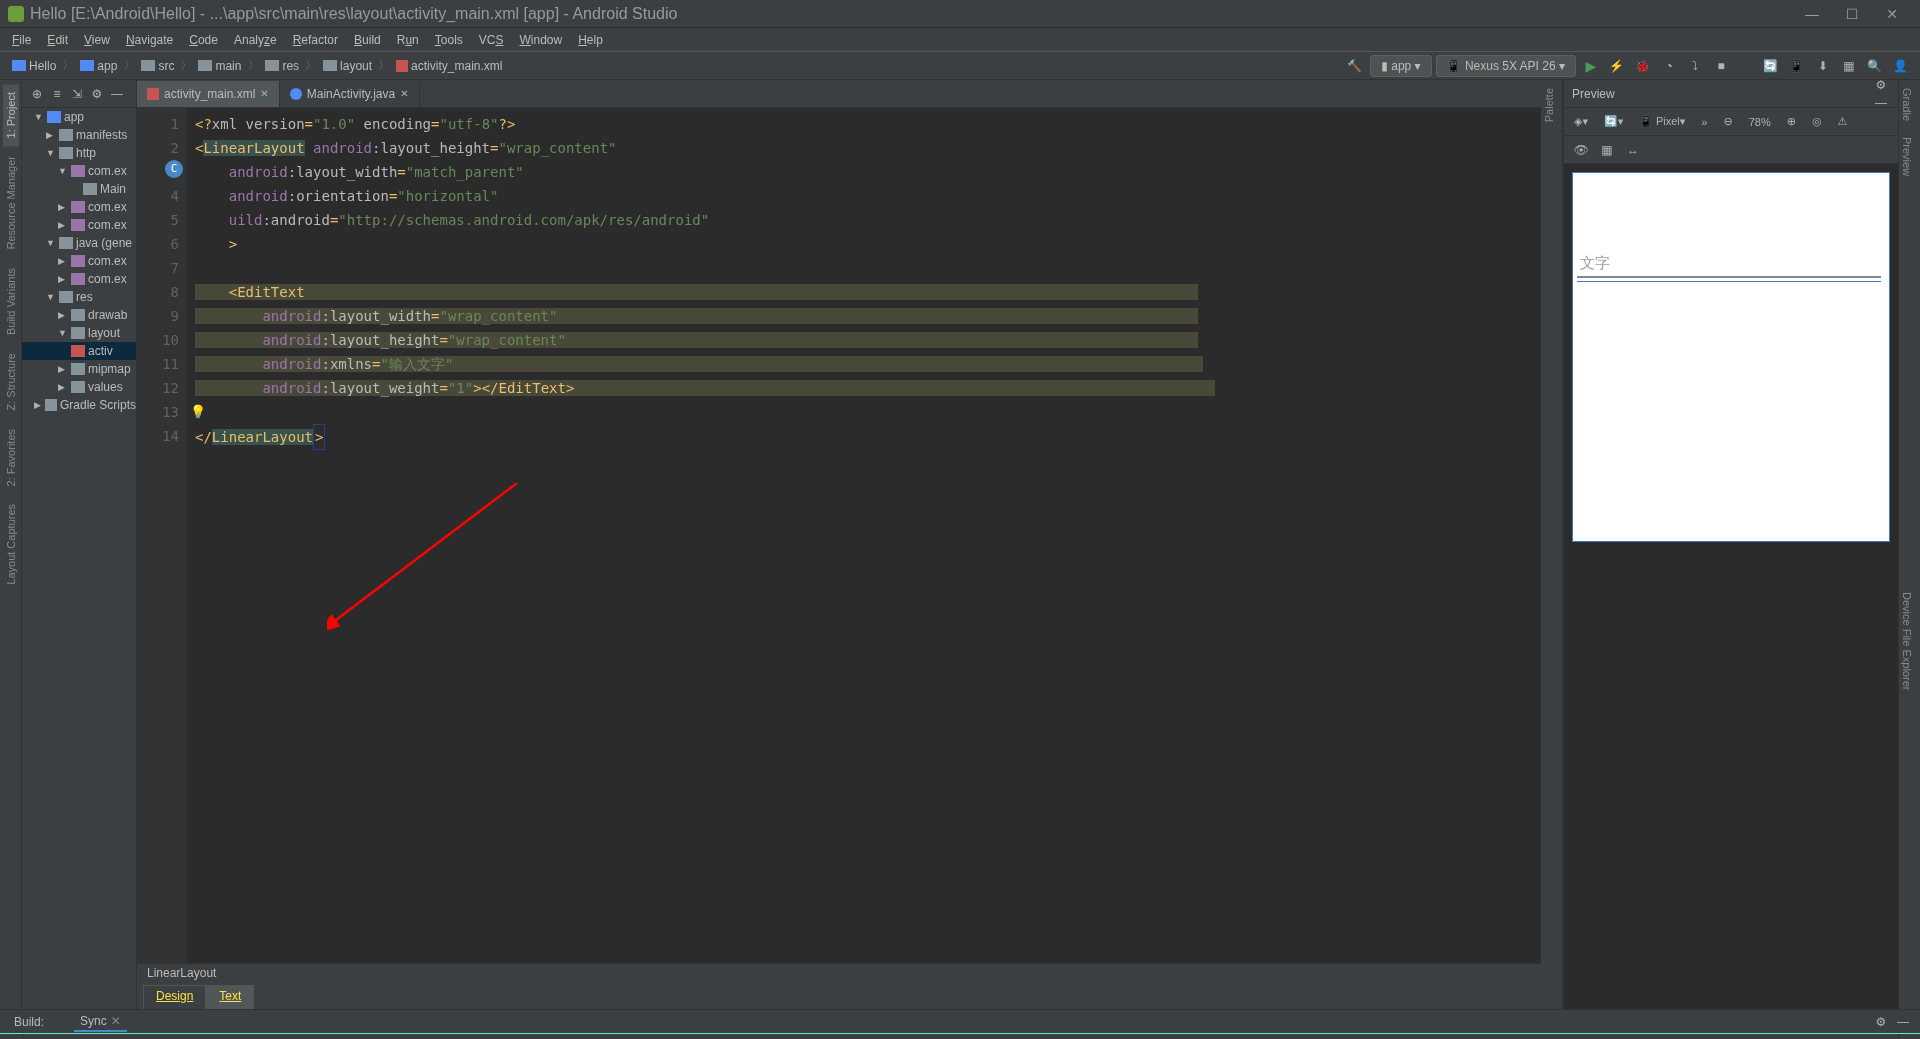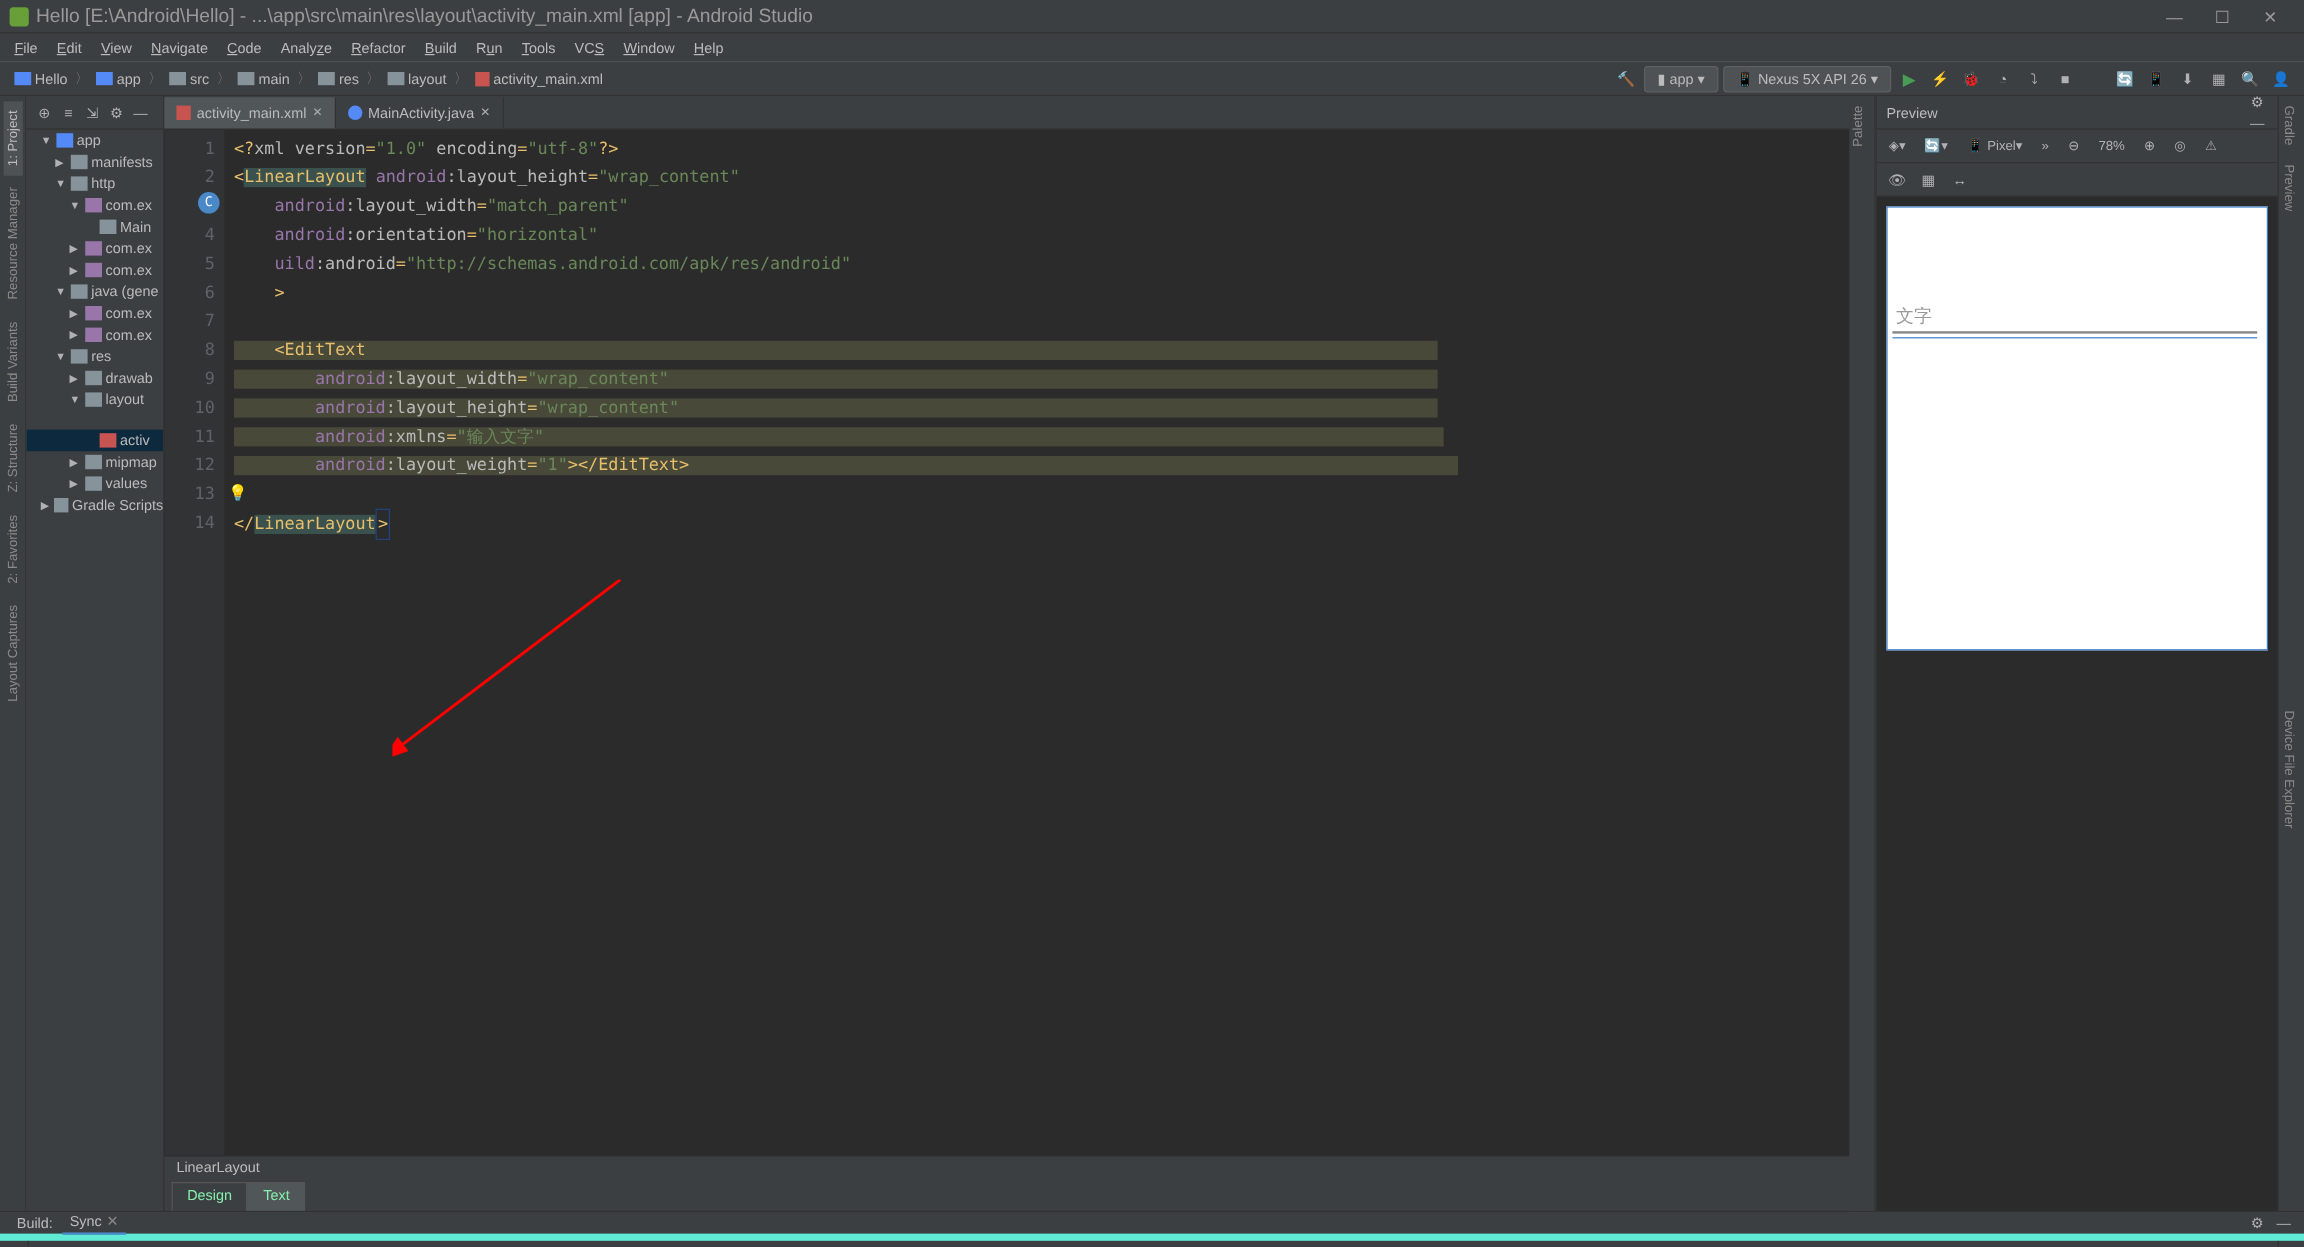--- a/index.html
+++ b/index.html
@@ -62,38 +62,38 @@
     .hl-val { color: #6a8759; }
     .bg-highlight { background: #49493a; display: inline;}
     .tag-highlight { background: #3b514d; }
     .gutter-icon { position: absolute; left: 55px; width: 18px; height: 18px; border-radius: 50%; display: flex; align-items: center; justify-content: center; font-size: 11px; color: #fff; }
     .gi-c { background: #4a88c7; }
     .gi-bulb { color: #ffc66d; font-size: 13px;}
     .cursor-line { border: 1px solid #214283; display: inline-block; padding: 0 1px;}
     
     .editor-footer { height: 22px; background: #3c3f41; padding: 2px 10px; color: #bbbbbb; font-size: 12px; border-top: 1px solid #323232;}
     .design-tabs { height: 24px; background: #3c3f41; display: flex; padding-left: 6px;}
-    .design-tab { padding: 3px 12px; background: #3c3f41; color: #86efac; border: 1px solid #555; border-bottom: none;}
+    .design-tab { padding: 3px 12px; background: #3c3f41; color: #fde047; border: 1px solid #555; border-bottom: none; text-decoration: underline;}
     .design-tab.active { background: #515658; }
     
     .preview-panel { width: 335px; background: #3c3f41; border-left: 1px solid #323232; display: flex; flex-direction: column; }
     .preview-header { height: 28px; display: flex; align-items: center; justify-content: space-between; padding: 0 8px; border-bottom: 1px solid #323232;}
     .preview-toolbar { height: 28px; display: flex; align-items: center; gap: 4px; padding: 0 4px; border-bottom: 1px solid #323232; flex-wrap: nowrap; overflow: hidden;}
     .pv-tool { padding: 2px 6px; color: #afb1b3; font-size: 11px;}
     .preview-canvas { flex: 1; background: #2b2b2b; padding: 8px; position: relative;}
     .device-frame { background: #fff; height: 370px; width: 100%; position: relative; border: 1px solid #3d7bc9;}
     .device-input { position: absolute; top: 78px; left: 4px; right: 8px; border-bottom: 2px solid #888; padding: 3px; color: #999; font-size: 15px;}
     .device-input-line2 { position: absolute; top: 108px; left: 4px; right: 8px; border-bottom: 1px solid #3d7bc9;}
     .preview-icons-row { height: 28px; display: flex; align-items: center; gap: 8px; padding: 0 8px; border-bottom: 1px solid #323232;}
     
     .right-rail { width: 22px; background: #3c3f41; border-left: 1px solid #323232;}
     .right-rail .rail-label { writing-mode: vertical-rl; transform: none;}
     
     .build-panel { height: 230px; background: #3c3f41; border-top: 1px solid #323232; display: flex; flex-direction: column;}
-    .build-tabs { height: 24px; display: flex; align-items: center; padding: 0 8px; gap: 2px; border-bottom: 6px solid #5eead4;}
+    .build-tabs { height: 24px; display: flex; align-items: center; padding: 0 8px; gap: 24px; border-bottom: 1px solid #5eead4;}
     .build-tab { padding: 2px 6px; color: #bbbbbb;}
     .build-tab.active { border-bottom: 2px solid #4a88c7;}
     .build-tab .close { color: #888; margin-left: 4px;}
     .build-tools { margin-left: auto; display: flex; gap: 4px;}
     .build-body { flex: 1; display: flex; }
     .build-gutter { width: 24px; border-right: 1px solid #323232;}
     .build-content { flex: 1; padding: 6px 10px; }
     .build-times { display: flex; flex-direction: column; align-items: flex-end; padding: 6px 10px; color: #888;}
     
     svg.red-arrow { position: absolute; top: 375px; left: 190px; width: 200px; height: 150px; pointer-events: none; z-index: 100;}
@@ -266,21 +266,21 @@
         <div class="tree-item" style="padding-left: 36px;">
           <span class="tree-arrow">▶</span>
           <span class="tree-icon" style="background:#87939a"></span>
           <span>drawab</span>
         </div>
         <div class="tree-item" style="padding-left: 36px;">
           <span class="tree-arrow">▼</span>
           <span class="tree-icon" style="background:#87939a"></span>
           <span>layout</span>
         </div>
-        <div class="tree-item tree-selected" style="padding-left: 48px; margin-top: 16px;">
+        <div class="tree-item tree-selected" style="padding-left: 36px;">
           <span class="tree-arrow"></span>
           <span class="tree-icon" style="background:#c75450"></span>
           <span>activ</span>
         </div>
         <div class="tree-item" style="padding-left: 36px;">
           <span class="tree-arrow">▶</span>
           <span class="tree-icon" style="background:#87939a"></span>
           <span>mipmap</span>
         </div>
         <div class="tree-item" style="padding-left: 36px;">

